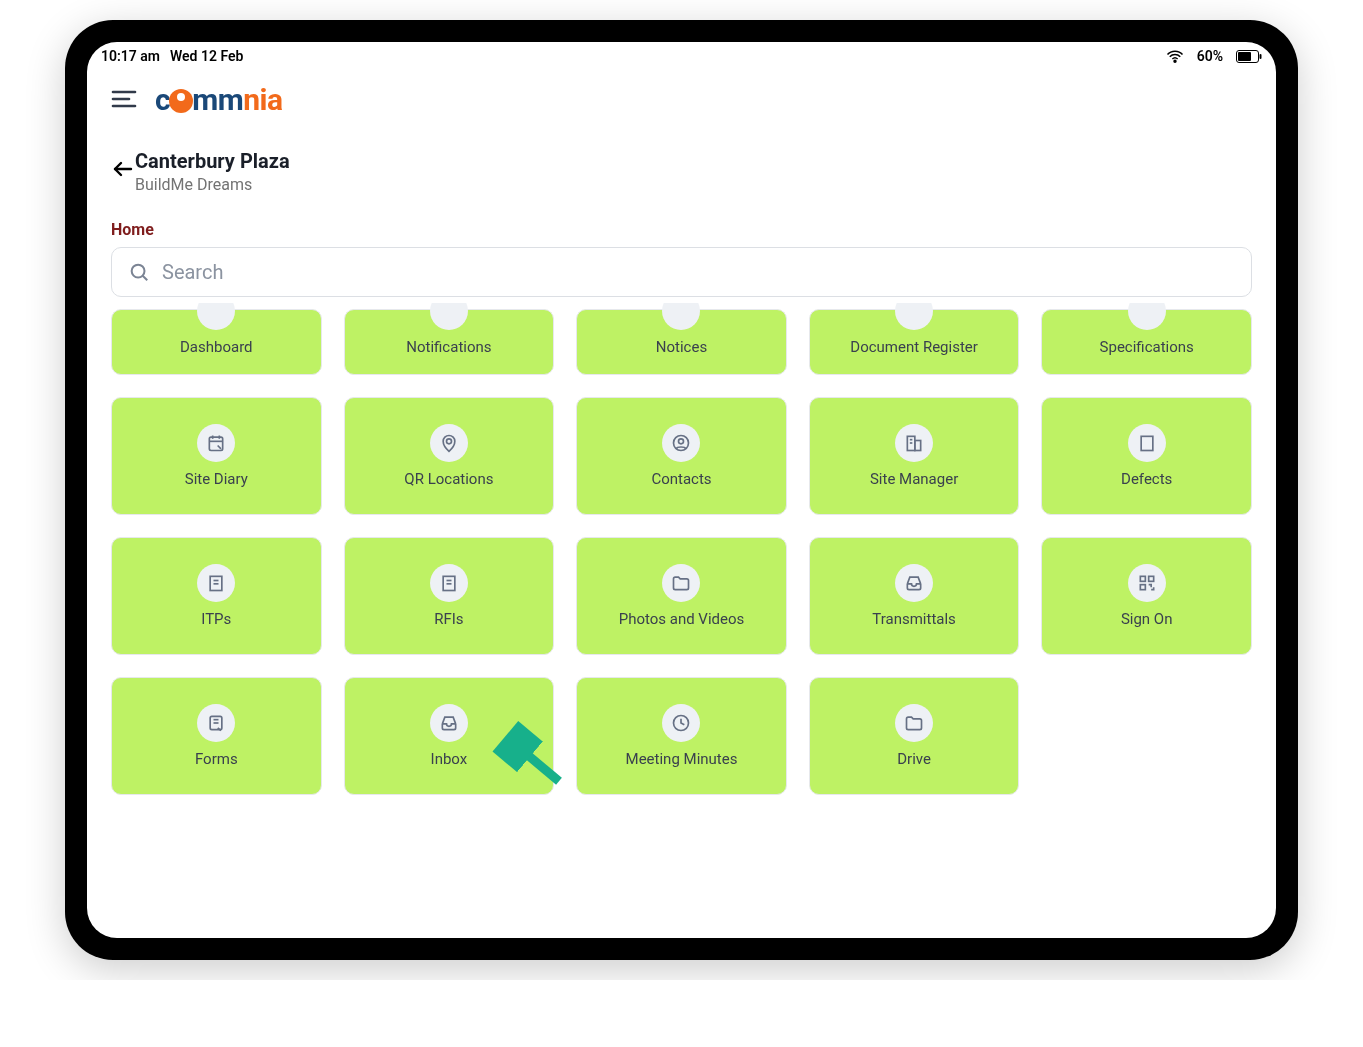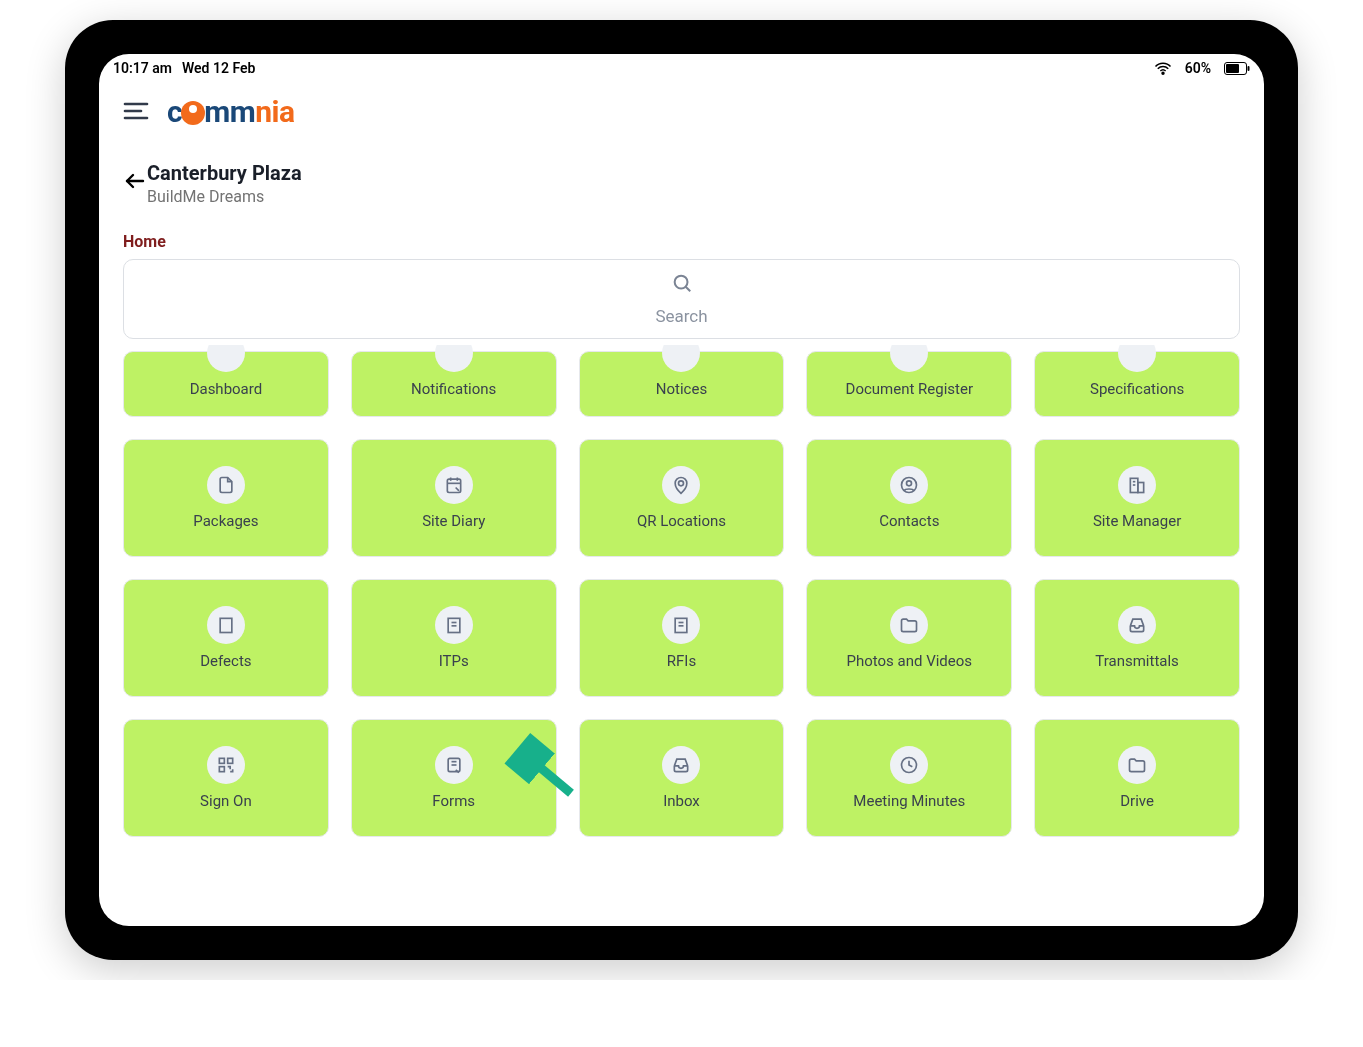--- a/index.html
+++ b/index.html
@@ -9,21 +9,21 @@
       display: flex;
       justify-content: center;
       align-items: flex-start;
       padding: 20px;
     }
     .device-frame {
       width: 1233px;
       height: 940px;
       background: #000;
       border-radius: 48px;
-      padding: 34px;
+      padding: 22px;
       box-shadow: 0 10px 40px rgba(0,0,0,0.2);
       position: relative;
     }
     .screen {
       width: 100%;
       height: 100%;
       background: #fff;
       border-radius: 30px;
       overflow: hidden;
       position: relative;
@@ -109,22 +109,21 @@
       padding: 0 24px 6px;
     }
     .search-box {
       display: flex;
       align-items: center;
       gap: 12px;
       border: 1px solid #dcdfe4;
       border-radius: 10px;
       padding: 12px 16px;
       color: #8b93a0;
-      font-size: 17px;
-      flex-direction: column;
+      font-size: 20px;
     }
     .search-box svg { flex: 0 0 auto; }
     .tiles {
       padding: 6px 24px 0;
       display: grid;
       grid-template-columns: repeat(5, 1fr);
       gap: 22px;
       overflow: hidden;
     }
     .tile {
@@ -261,29 +260,20 @@
         <div class="tile-label">Document Register</div>
       </div>
       <div class="tile first-row">
         <div class="icon-circle"></div>
         <div class="tile-label">Specifications</div>
       </div>
 
       <div class="tile">
         <div class="icon-circle">
           <svg viewBox="0 0 24 24" fill="none" stroke="#667085" stroke-width="2">
-              <path d="M14 3H7a2 2 0 0 0-2 2v14a2 2 0 0 0 2 2h10a2 2 0 0 0 2-2V8z"></path>
-              <polyline points="14 3 14 8 19 8"></polyline>
-            </svg>
-        </div>
-        <div class="tile-label">Packages</div>
-      </div>
-      <div class="tile">
-        <div class="icon-circle">
-          <svg viewBox="0 0 24 24" fill="none" stroke="#667085" stroke-width="2">
               <rect x="4" y="5" width="16" height="16" rx="2"></rect>
               <line x1="4" y1="10" x2="20" y2="10"></line>
               <line x1="8" y1="3" x2="8" y2="7"></line>
               <line x1="16" y1="3" x2="16" y2="7"></line>
               <path d="M14 15l4 4"></path>
             </svg>
         </div>
         <div class="tile-label">Site Diary</div>
       </div>
       <div class="tile">

